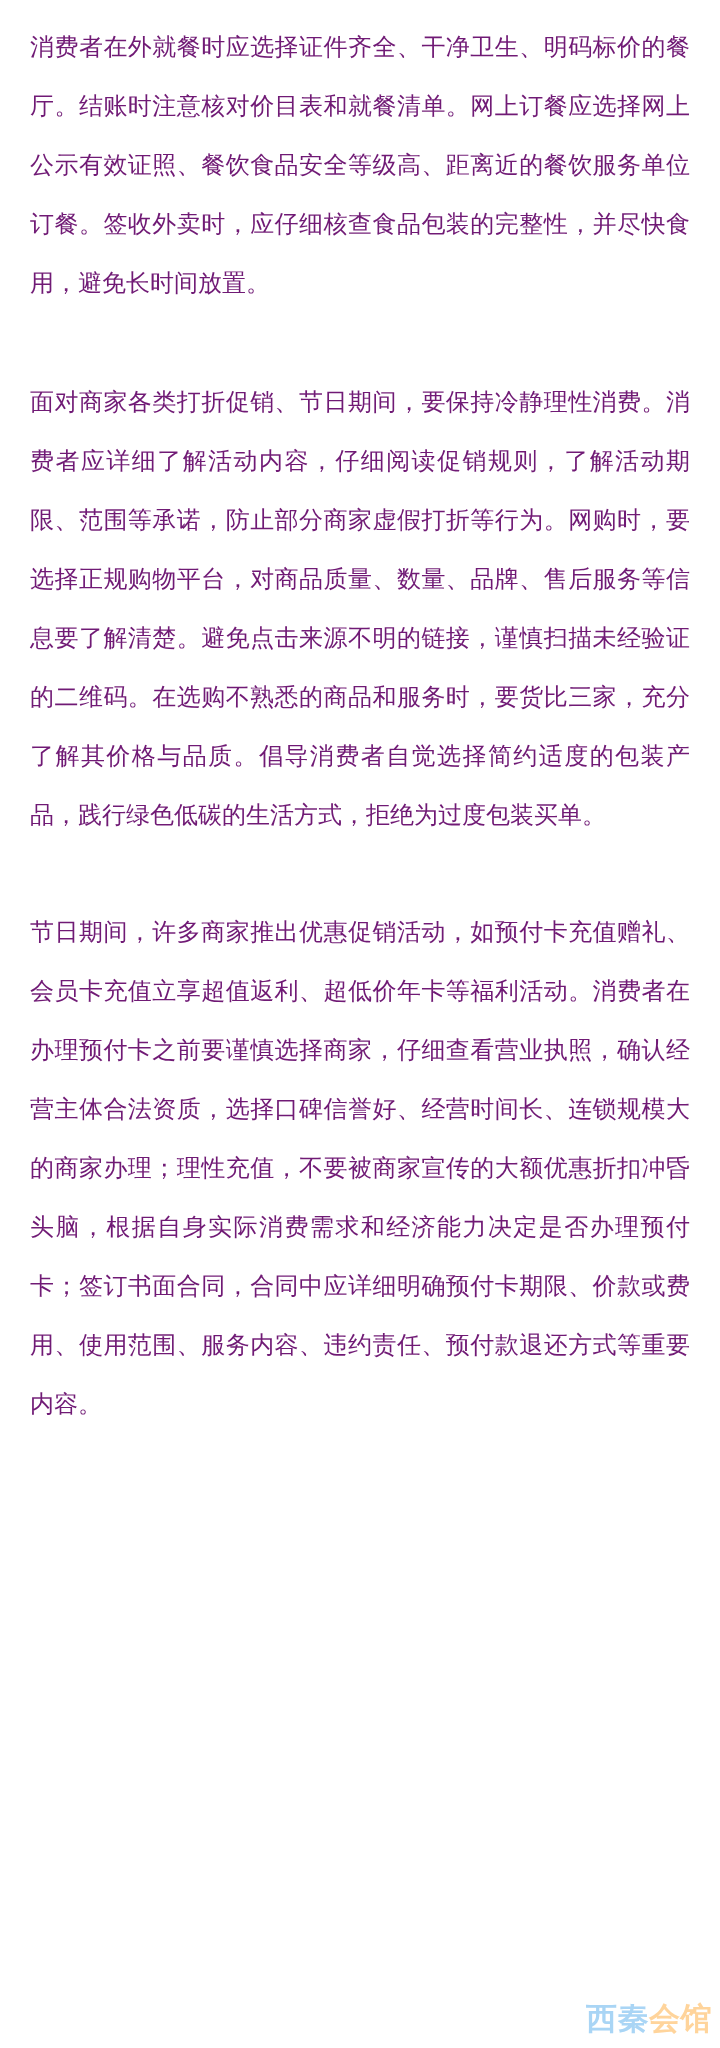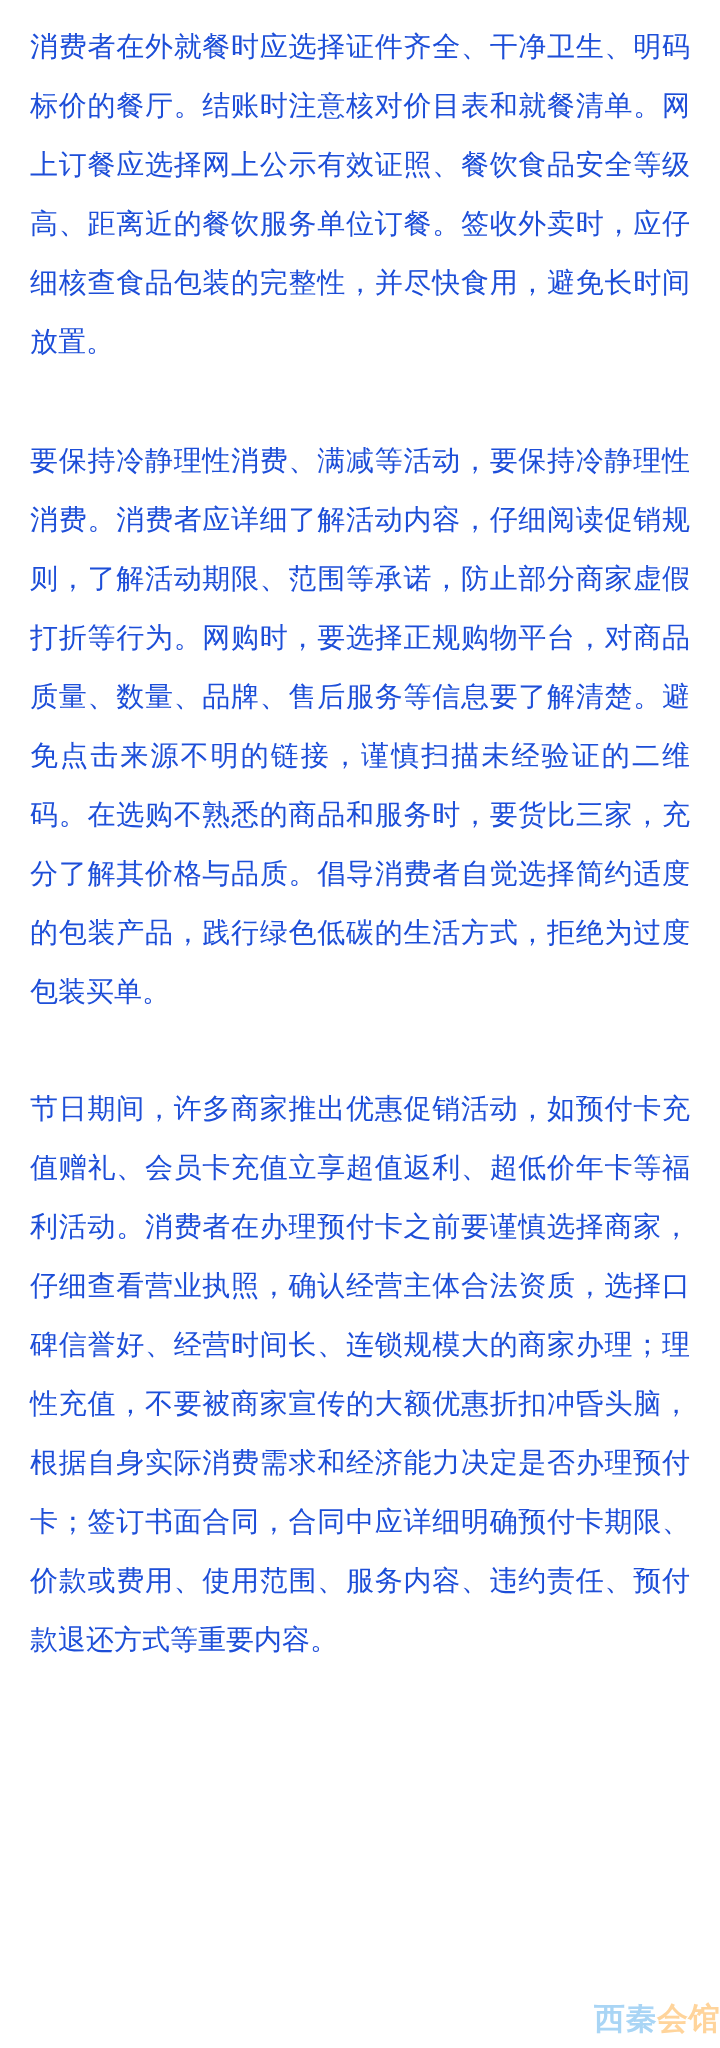--- a/index.html
+++ b/index.html
@@ -14,52 +14,52 @@
     overflow: hidden;
     font-family: "Liberation Sans", sans-serif;
   }
   .article {
     position: absolute;
     top: 17px;
     left: 30px;
     width: 660px;
   }
   .para {
-    font-size: 28px;
+    font-size: 24px;
     line-height: 59px;
-    color: #1d4ed8;
+    color: #701a75;
     text-align: justify;
     margin: 0 0 60px 0;
     word-break: normal;
     font-weight: 400;
   }
   .para:last-child {
     margin-bottom: 0;
     font-family: Liberation Mono, monospace;
   }
   .watermark {
     position: absolute;
-    right: 0;
+    right: 8px;
     bottom: 8px;
     font-size: 31px;
     font-weight: bold;
     white-space: nowrap;
     letter-spacing: 0.5px;
   }
   .wm-left {
     color: #a9d5f5;
   }
   .wm-right {
     color: #ffd49b;
   }
 </style>
 </head>
 <body>
 
 <div class="article">
   <p class="para">消费者在外就餐时应选择证件齐全、干净卫生、明码标价的餐厅。结账时注意核对价目表和就餐清单。网上订餐应选择网上公示有效证照、餐饮食品安全等级高、距离近的餐饮服务单位订餐。签收外卖时，应仔细核查食品包装的完整性，并尽快食用，避免长时间放置。</p>
-  <p class="para">要保持冷静理性消费、满减等活动，要保持冷静理性消费。消费者应详细了解活动内容，仔细阅读促销规则，了解活动期限、范围等承诺，防止部分商家虚假打折等行为。网购时，要选择正规购物平台，对商品质量、数量、品牌、售后服务等信息要了解清楚。避免点击来源不明的链接，谨慎扫描未经验证的二维码。在选购不熟悉的商品和服务时，要货比三家，充分了解其价格与品质。倡导消费者自觉选择简约适度的包装产品，践行绿色低碳的生活方式，拒绝为过度包装买单。</p>
+  <p class="para">面对商家各类打折促销、节日期间，要保持冷静理性消费。消费者应详细了解活动内容，仔细阅读促销规则，了解活动期限、范围等承诺，防止部分商家虚假打折等行为。网购时，要选择正规购物平台，对商品质量、数量、品牌、售后服务等信息要了解清楚。避免点击来源不明的链接，谨慎扫描未经验证的二维码。在选购不熟悉的商品和服务时，要货比三家，充分了解其价格与品质。倡导消费者自觉选择简约适度的包装产品，践行绿色低碳的生活方式，拒绝为过度包装买单。</p>
   <p class="para">节日期间，许多商家推出优惠促销活动，如预付卡充值赠礼、会员卡充值立享超值返利、超低价年卡等福利活动。消费者在办理预付卡之前要谨慎选择商家，仔细查看营业执照，确认经营主体合法资质，选择口碑信誉好、经营时间长、连锁规模大的商家办理；理性充值，不要被商家宣传的大额优惠折扣冲昏头脑，根据自身实际消费需求和经济能力决定是否办理预付卡；签订书面合同，合同中应详细明确预付卡期限、价款或费用、使用范围、服务内容、违约责任、预付款退还方式等重要内容。</p>
 </div>
 
 <div class="watermark">
   <span class="wm-left">西秦</span><span class="wm-right">会馆</span>
 </div>
 
 </body></html>

